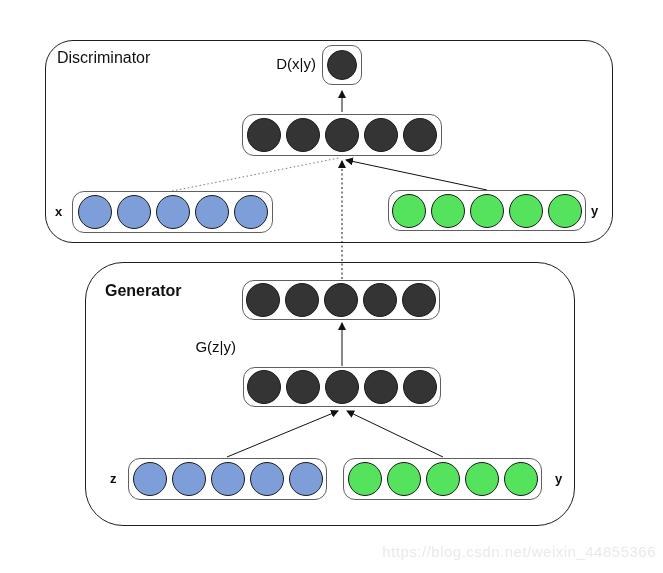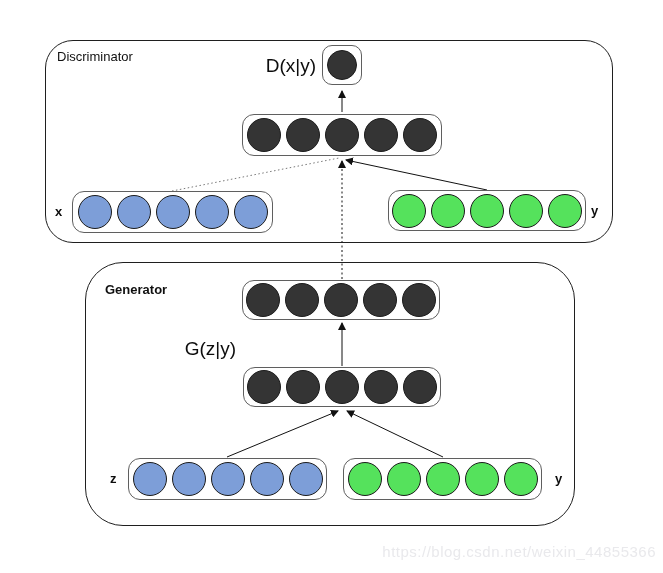--- a/index.html
+++ b/index.html
@@ -6,21 +6,21 @@
   .canvas{
     position:relative;width:663px;height:573px;background:#ffffff;overflow:hidden;
     font-family:"Liberation Sans", sans-serif;color:#111;
   }
   .wires{position:absolute;left:0;top:0;width:663px;height:573px;pointer-events:none;}
   .outer-box{
     position:absolute;border:1px solid #1f1f1f;background:transparent;
   }
   .disc-box{left:45px;top:40px;width:566px;height:201px;border-radius:28px;}
   .gen-box{left:85px;top:262px;width:488px;height:262px;border-radius:38px;}
-  .box-title{position:absolute;font-size:13px;color:#101010;}
+  .box-title{position:absolute;font-size:16px;color:#101010;}
   .disc-title{left:57px;top:49px;}
   .gen-title{left:105px;top:282px;font-weight:bold;}
   .node-row{
     position:absolute;display:flex;align-items:center;justify-content:center;gap:5px;
     border:1px solid #5f5f5f;border-radius:12px;background:#ffffff;box-sizing:border-box;
   }
   .node{
     width:34px;height:34px;border-radius:50%;border:1px solid #1c1c1c;box-sizing:border-box;
     flex:0 0 auto;
   }
@@ -31,21 +31,21 @@
     left:322px;top:45px;width:40px;height:40px;border-radius:10px;gap:0;
   }
   .out-node-box .node{width:30px;height:30px;}
   .row-disc-hidden{left:242px;top:114px;width:200px;height:42px;}
   .row-disc-x{left:72px;top:191px;width:201px;height:42px;}
   .row-disc-y{left:388px;top:190px;width:198px;height:41px;}
   .row-gen-out{left:242px;top:280px;width:198px;height:40px;}
   .row-gen-hidden{left:243px;top:367px;width:198px;height:40px;}
   .row-gen-z{left:128px;top:458px;width:199px;height:42px;}
   .row-gen-y{left:343px;top:458px;width:199px;height:42px;}
-  .func-label{position:absolute;font-size:19px;color:#0d0d0d;text-align:right;}
+  .func-label{position:absolute;font-size:15px;color:#0d0d0d;text-align:right;}
   .lbl-dxy{left:258px;top:55px;width:58px;}
   .lbl-gzy{left:178px;top:291px;width:58px;margin-top:47px;}
   .vec-label{position:absolute;font-size:13px;font-weight:bold;color:#0d0d0d;}
   .lbl-x{left:55px;top:204px;}
   .lbl-y-disc{left:591px;top:203px;}
   .lbl-z{left:110px;top:471px;}
   .lbl-y-gen{left:555px;top:471px;}
   .watermark{
     position:absolute;right:7px;top:543px;font-size:15px;color:#e9e9ec;letter-spacing:0.5px;
   }

